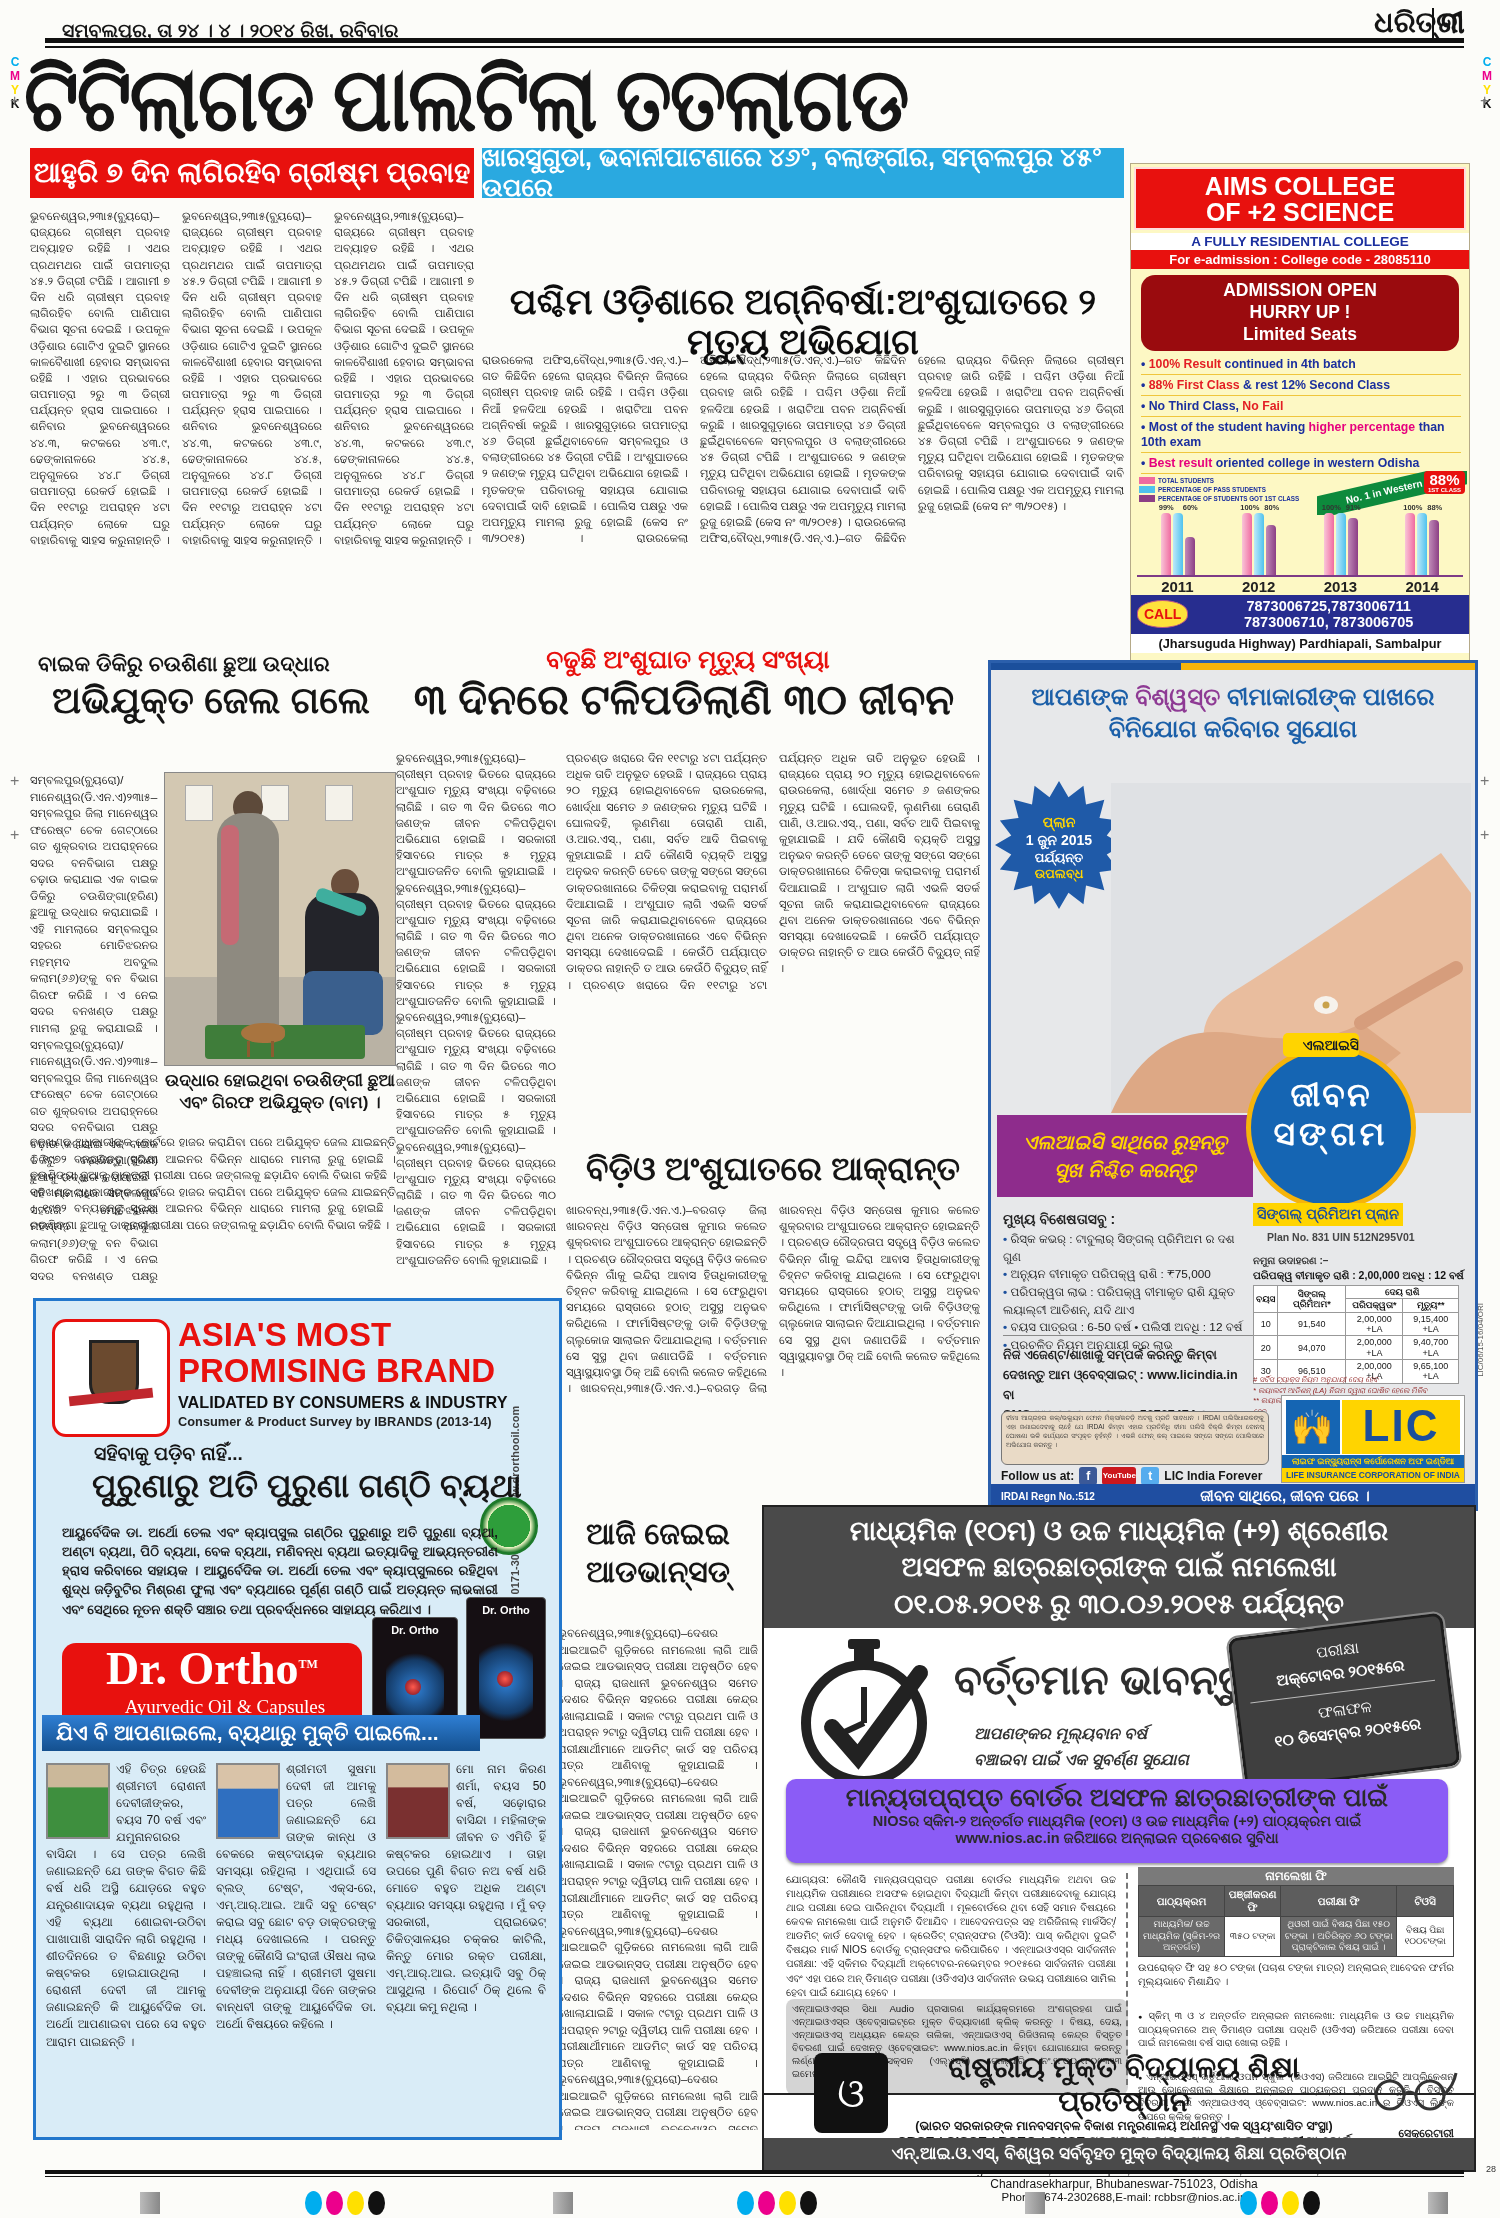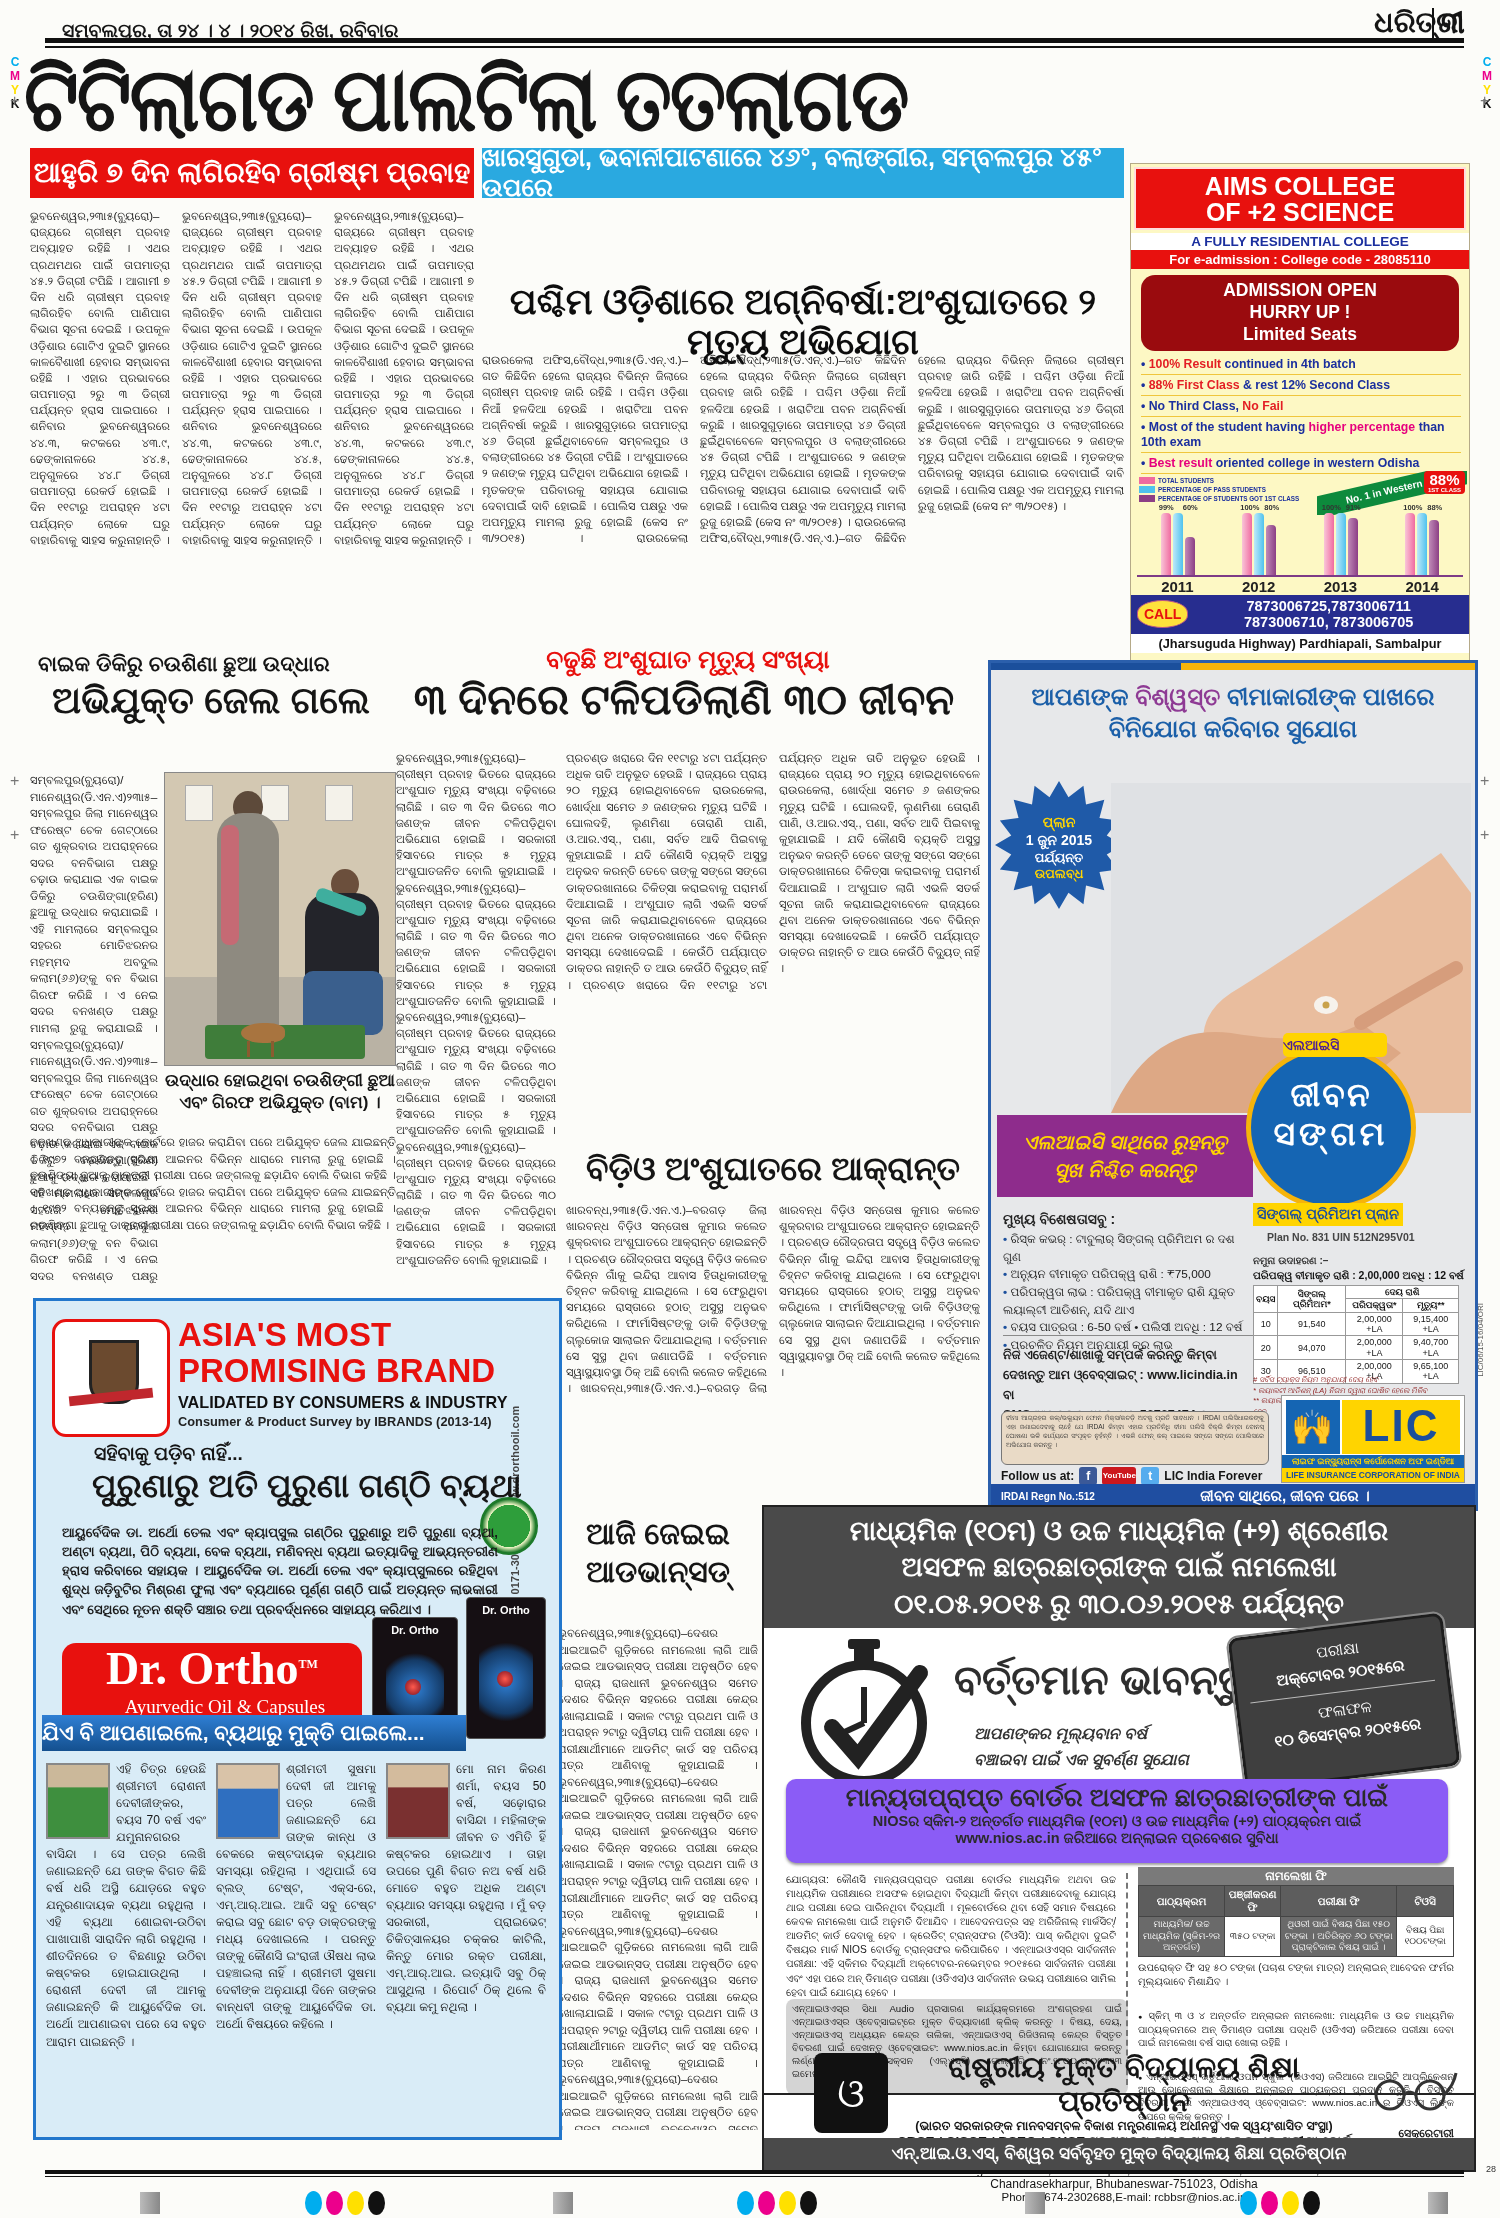--- a/index.html
+++ b/index.html
@@ -98,22 +98,22 @@
   #lic-head{position:absolute;left:0;top:18px;width:100%;text-align:center;font-size:24px;font-weight:800;color:#1b5fa8;line-height:1.35;}
   #lic-head .pur{color:#8e3a94;}
   #lic-star{position:absolute;left:4px;top:118px;width:128px;height:128px;}
   #lic-star text{font-weight:bold;}
   #lic-hands{position:absolute;left:120px;top:120px;width:360px;height:330px;}
   #lic-promo{position:absolute;left:6px;top:452px;width:256px;height:82px;background:#8e2c8c;color:#ffd400;
       font-size:20px;font-weight:800;font-style:italic;display:flex;flex-direction:column;justify-content:center;text-align:center;line-height:1.4;}
   #lic-circle{position:absolute;left:255px;top:382px;width:160px;height:155px;background:#1565b3;border:5px solid #f6b40a;border-radius:50%;color:#fff;text-align:center;}
   #lic-circle .t1{font-size:33px;font-weight:800;margin-top:26px;letter-spacing:2px;}
   #lic-circle .t2{font-size:33px;font-weight:800;letter-spacing:4px;}
-  #lic-tab{position:absolute;left:292px;top:370px;width:104px;height:24px;background:#ffd400;border-radius:5px;
-      color:#4c1d95;font-weight:800;font-size:14px;text-align:left;line-height:24px;}
+  #lic-tab{position:absolute;left:292px;top:370px;width:76px;height:24px;background:#ffd400;border-radius:5px;
+      color:#0f172a;font-weight:800;font-size:14px;text-align:right;line-height:24px;}
   #lic-splan{position:absolute;left:262px;top:540px;width:150px;background:#ffd400;color:#1b4f9c;font-weight:800;
       font-size:14.5px;text-align:center;padding:3px 0;}
   #lic-planno{position:absolute;left:276px;top:568px;font-size:10.5px;font-weight:bold;color:#444;}
   #lic-beige{position:absolute;left:0;top:430px;width:100%;height:392px;background:#dcc8b1;z-index:-1;}
   #lic-feat-title{position:absolute;left:12px;top:548px;font-size:14px;font-weight:800;color:#222;}
   #lic-features{position:absolute;left:12px;top:568px;width:242px;font-size:11.8px;line-height:1.5;color:#1a1a1a;}
   #lic-features div:before{content:"• ";color:#1b4f9c;font-weight:bold;}
   #lic-sample-t{position:absolute;left:262px;top:592px;font-size:10px;font-weight:bold;color:#333;}
   #lic-sample-l{position:absolute;left:262px;top:606px;font-size:10.5px;font-weight:800;color:#111;}
   #lic-table{position:absolute;left:262px;top:622px;width:206px;border-collapse:collapse;background:#fff;}
@@ -152,21 +152,21 @@
   #ortho-body{position:absolute;left:26px;top:222px;width:436px;height:112px;font-size:13.2px;font-weight:bold;line-height:1.45;color:#1a1a1a;}
   #ortho-box{position:absolute;left:26px;top:342px;width:300px;height:94px;background:#e8110e;border-radius:14px;color:#fff;text-align:center;}
   #ortho-box .nm{font-family:"Liberation Serif",serif;font-size:46px;font-weight:800;line-height:1.15;}
   #ortho-box .nm sup{font-size:12px;}
   #ortho-box .sub{font-family:"Liberation Serif",serif;font-size:19px;padding-left:26px;}
   .prodbox{position:absolute;background:#150f13;border:1px solid #555;border-radius:4px;overflow:hidden;}
   .prodbox .glow{position:absolute;left:15%;top:28%;width:70%;height:64%;background:radial-gradient(circle,#2f7fd4 0%,#143a66 60%,transparent 75%);}
   .prodbox .lbl{position:absolute;top:6px;width:100%;text-align:center;color:#fff;font-size:11px;font-weight:800;}
   .prodbox .knee{position:absolute;left:38%;top:52%;width:16px;height:16px;border-radius:50%;background:radial-gradient(circle,#ff5a4d,#7a1020);}
   #ortho-strip{position:absolute;left:6px;top:414px;width:424px;height:36px;background:linear-gradient(180deg,#2f7fd4,#14508f);color:#fff;
-      font-size:21px;font-weight:800;display:flex;align-items:center;}
+      font-size:21px;font-weight:800;display:flex;align-items:center;padding-left:14px;}
   #ortho-testi{position:absolute;left:10px;top:460px;width:500px;height:366px;display:flex;gap:10px;}
   .tcol{flex:1;font-size:12px;line-height:1.42;text-align:justify;overflow:hidden;}
   .tphoto{float:left;width:60px;height:72px;border:2px solid #888;margin:2px 6px 2px 0;}
   .tp1{background:linear-gradient(180deg,#cbb89a 30%,#3e8f3e 32%);}
   .tp2{background:linear-gradient(180deg,#d9c3a8 32%,#2f6fc0 34%);}
   .tp3{background:linear-gradient(180deg,#d3bb9d 30%,#7a3030 32%);}
   
   #nios{left:762px;top:1505px;width:710px;height:663px;border:2px solid #222;background:#fff;}
   #nios-hdr{background:#4a4a4a;color:#fff;text-align:center;font-size:27px;font-weight:800;line-height:1.35;padding:6px 0;}
   #nios-watch{position:absolute;left:28px;top:128px;width:150px;height:160px;}

